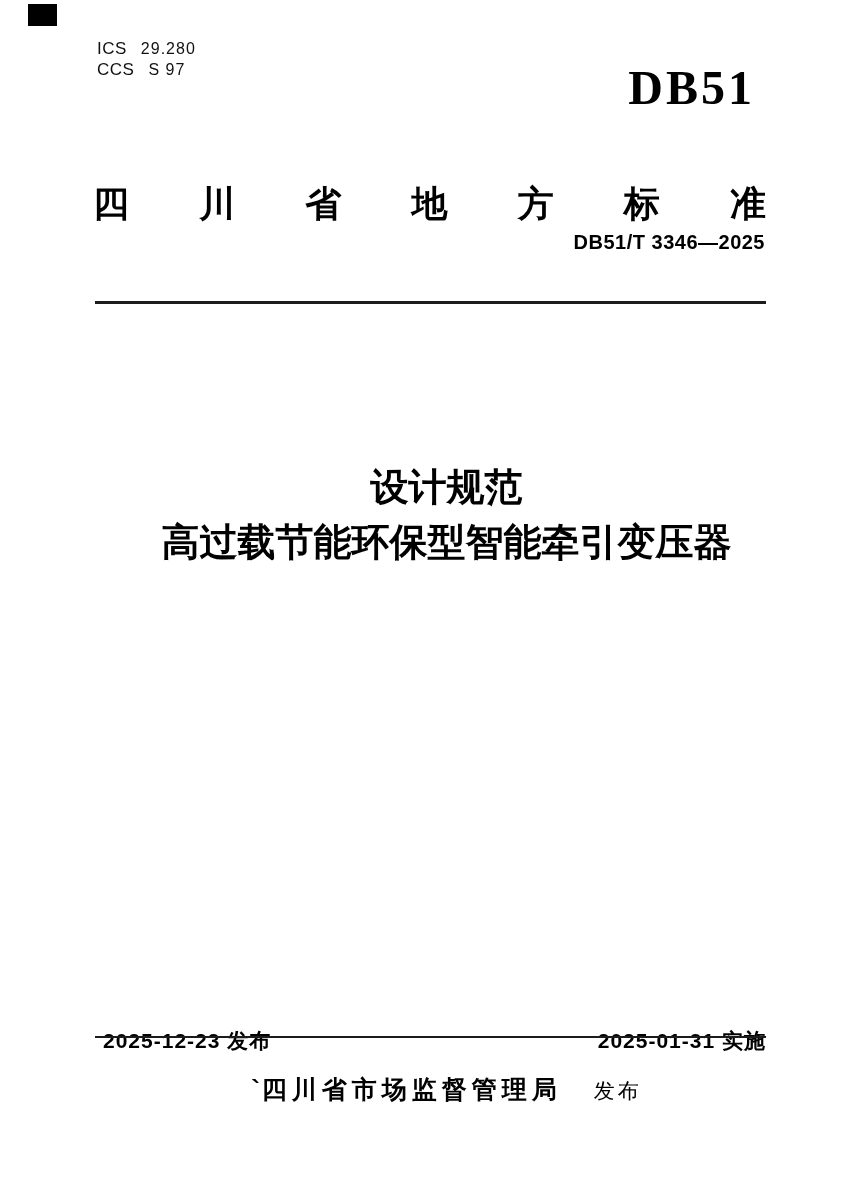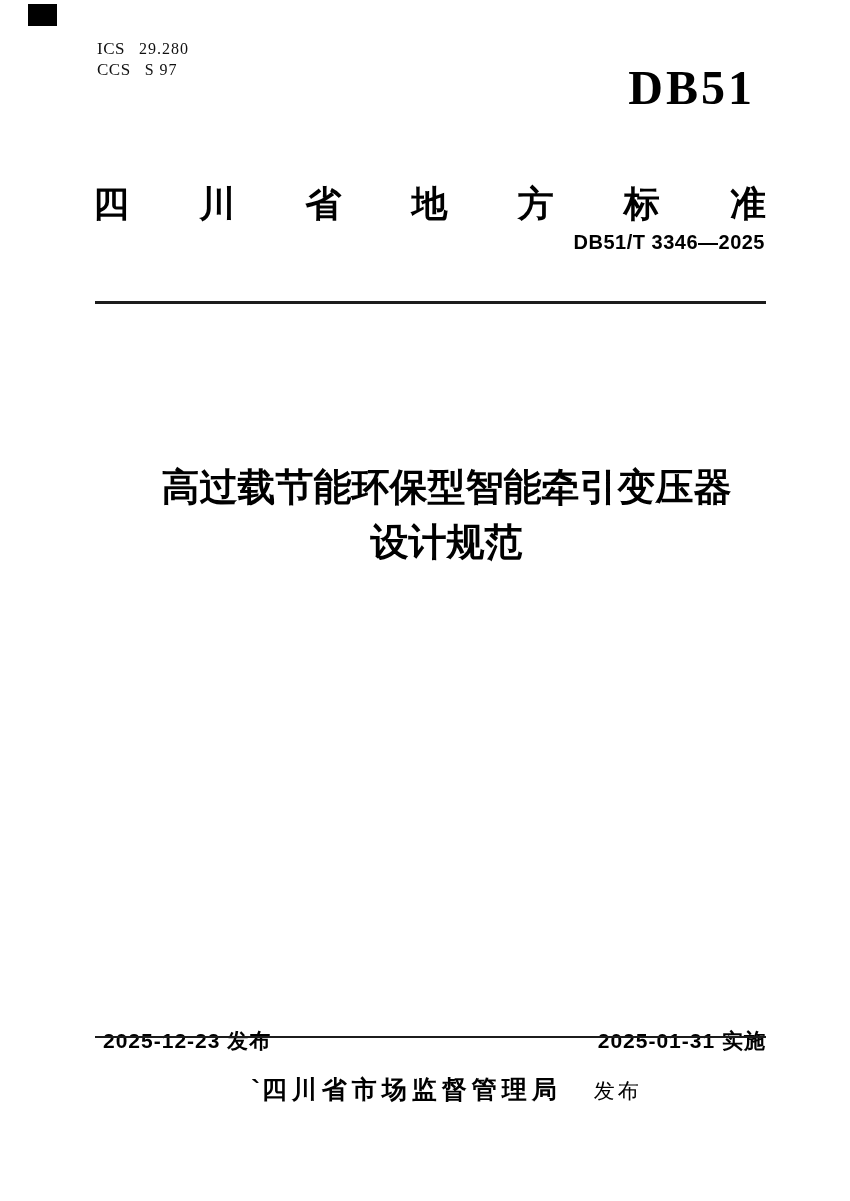--- a/index.html
+++ b/index.html
@@ -20,26 +20,26 @@
     background: #000000;
   }
   .ics-block {
     position: absolute;
     left: 97px; top: 38px;
     line-height: 21px;
     font-size: 17px;
   }
   .ics-row { white-space: nowrap; }
   .ics-label {
-    font-family: Liberation Serif, serif;
+    font-family: Liberation Sans, sans-serif;
     font-size: 17px;
     letter-spacing: 0.5px;
   }
   .ics-value {
-    font-family: Liberation Serif, serif;
+    font-family: Liberation Sans, sans-serif;
     font-size: 16px;
     margin-left: 14px;
     letter-spacing: 1px;
   }
   .logo {
     position: absolute;
     top: 64px;
     right: 95px;
     font-family: "Liberation Serif", serif;
     font-weight: bold;
@@ -162,22 +162,22 @@
     <span>方</span>
     <span>标</span>
     <span>准</span>
   </div>
 
   <div class="std-code">DB51/T 3346—2025</div>
 
   <div class="rule-top"></div>
 
   <div class="title-block">
+    <div>设计规范</div>
     <div>高过载节能环保型智能牵引变压器</div>
-    <div>设计规范</div>
   </div>
 
   <div class="dates-row">
     <span class="date-issue">2025-12-23 发布</span>
     <span class="date-implement">2025-01-31 实施</span>
   </div>
 
   <div class="rule-bottom"></div>
 
   <div class="publisher-row">

